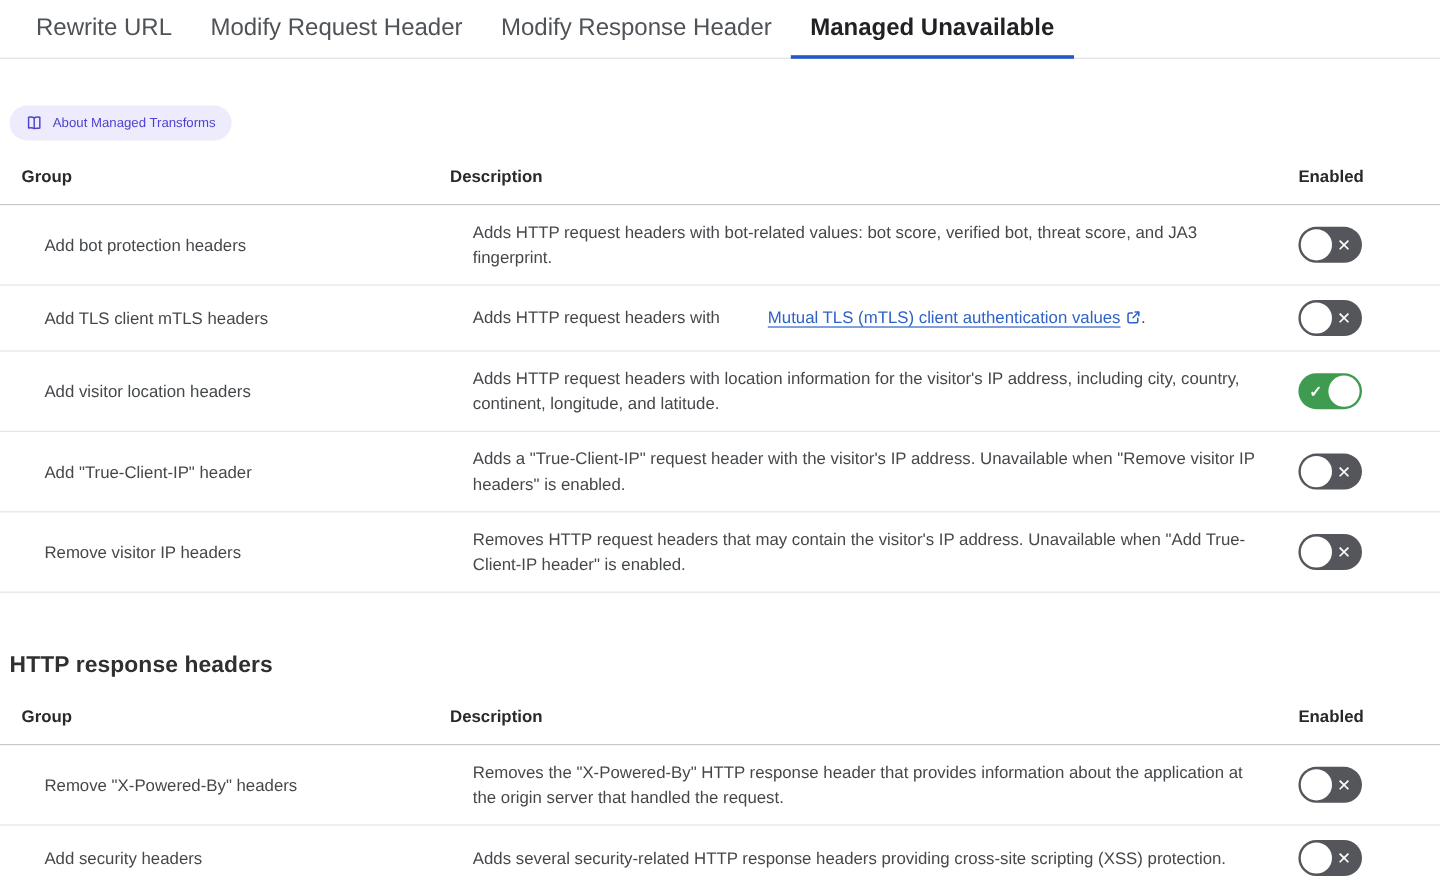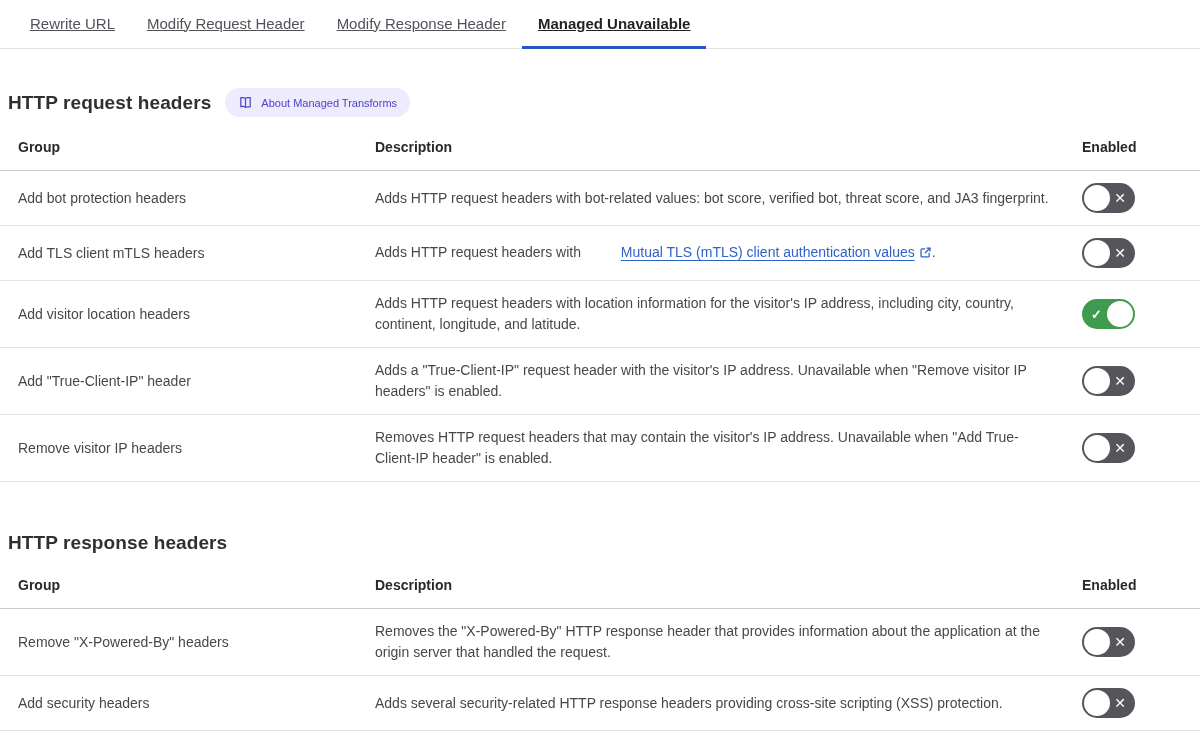--- a/index.html
+++ b/index.html
@@ -26,23 +26,23 @@
     -webkit-font-smoothing:antialiased;
   }
   
   .tabbar{
     display:flex;align-items:stretch;
     height:49px;padding-left:14px;
     border-bottom:1px solid var(--border-tabbar);
   }
   .tab{
     appearance:none;background:none;border:none;cursor:pointer;
-    font-family:inherit;font-size:15px;color:#4f5358;
+    font-family:inherit;font-size:20px;color:#4f5358;
     padding:0 16px;display:flex;align-items:center;
-    border-bottom:3px solid transparent;margin-bottom:-1px;text-decoration:underline;
+    border-bottom:3px solid transparent;margin-bottom:-1px;
   }
   .tab.active{color:#1f2124;font-weight:700;border-bottom-color:var(--accent);}
   
   main{padding:0;}
   .section-head{
     display:flex;align-items:center;gap:14px;
     margin:39px 8px 11px 8px;
   }
   .section-head.second{margin-top:49px;}
   h2{
@@ -62,21 +62,21 @@
   .thead,.trow{
     display:grid;
     grid-template-columns:360px 1fr 120px;
     align-items:center;
   }
   .thead{
     border-bottom:1px solid var(--border-head);
     font-size:14px;font-weight:700;color:var(--text-strong);
   }
   .thead .cell{padding-top:9px;padding-bottom:12px;}
-  .trow{border-bottom:1px solid var(--border-row);min-height:52px;}
+  .trow{border-bottom:1px solid var(--border-row);min-height:52px;padding-left:19px;}
   .cell{padding:12px 0;font-size:14px;line-height:21px;}
   .cell.group{padding-left:18px;padding-right:20px;}
   .cell.desc{padding-left:15px;padding-right:22px;}
   .cell.enabled{padding-left:2px;padding-right:10px;}
   .desc-link{color:var(--link);text-decoration:underline;text-underline-offset:3px;cursor:pointer;margin-left:36px;}
   .ext{display:inline-block;vertical-align:-2px;margin-left:4px;color:var(--link);}
   .ext svg{display:inline-block;}
   
   .toggle{
     appearance:none;border:none;cursor:pointer;padding:0;
@@ -108,21 +108,20 @@
     <button class="tab">Rewrite URL</button>
     <button class="tab">Modify Request Header</button>
     <button class="tab">Modify Response Header</button>
     <button class="tab active">Managed Unavailable</button>
   </nav>
 
 <main>
 
   <section>
     <div class="section-head">
-      <h2>HTTP request headers</h2>
       <a class="badge">
         <span>
           <svg width="15" height="15" viewBox="0 0 16 16" fill="none" stroke="currentColor" stroke-width="1.3" stroke-linejoin="round">
             <path d="M8 3.5C6.8 2.7 5 2.5 3 2.9v9.5c2-.4 3.8-.2 5 .6 1.2-.8 3-.1 5-.6V2.9c-2-.4-3.8-.2-5 .6z"></path>
             <path d="M8 3.5v9.9"></path>
           </svg>
         </span>
         <span>About Managed Transforms</span>
       </a>
     </div>

